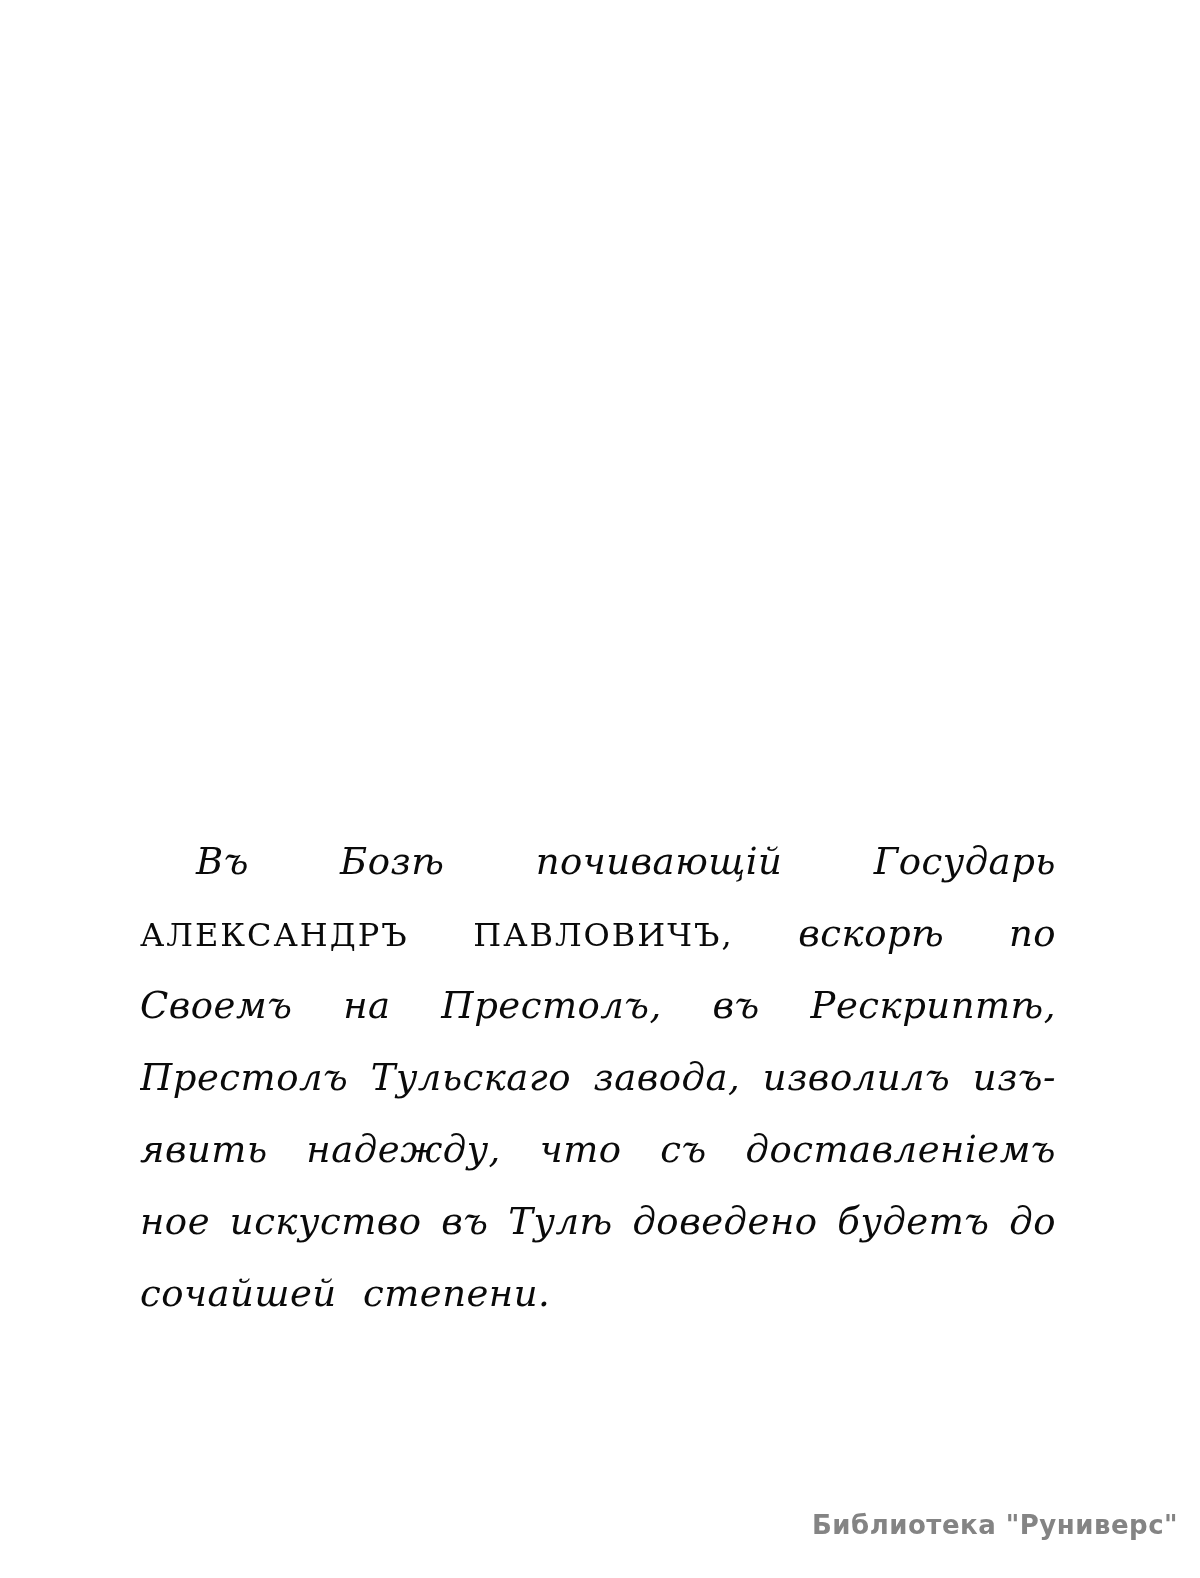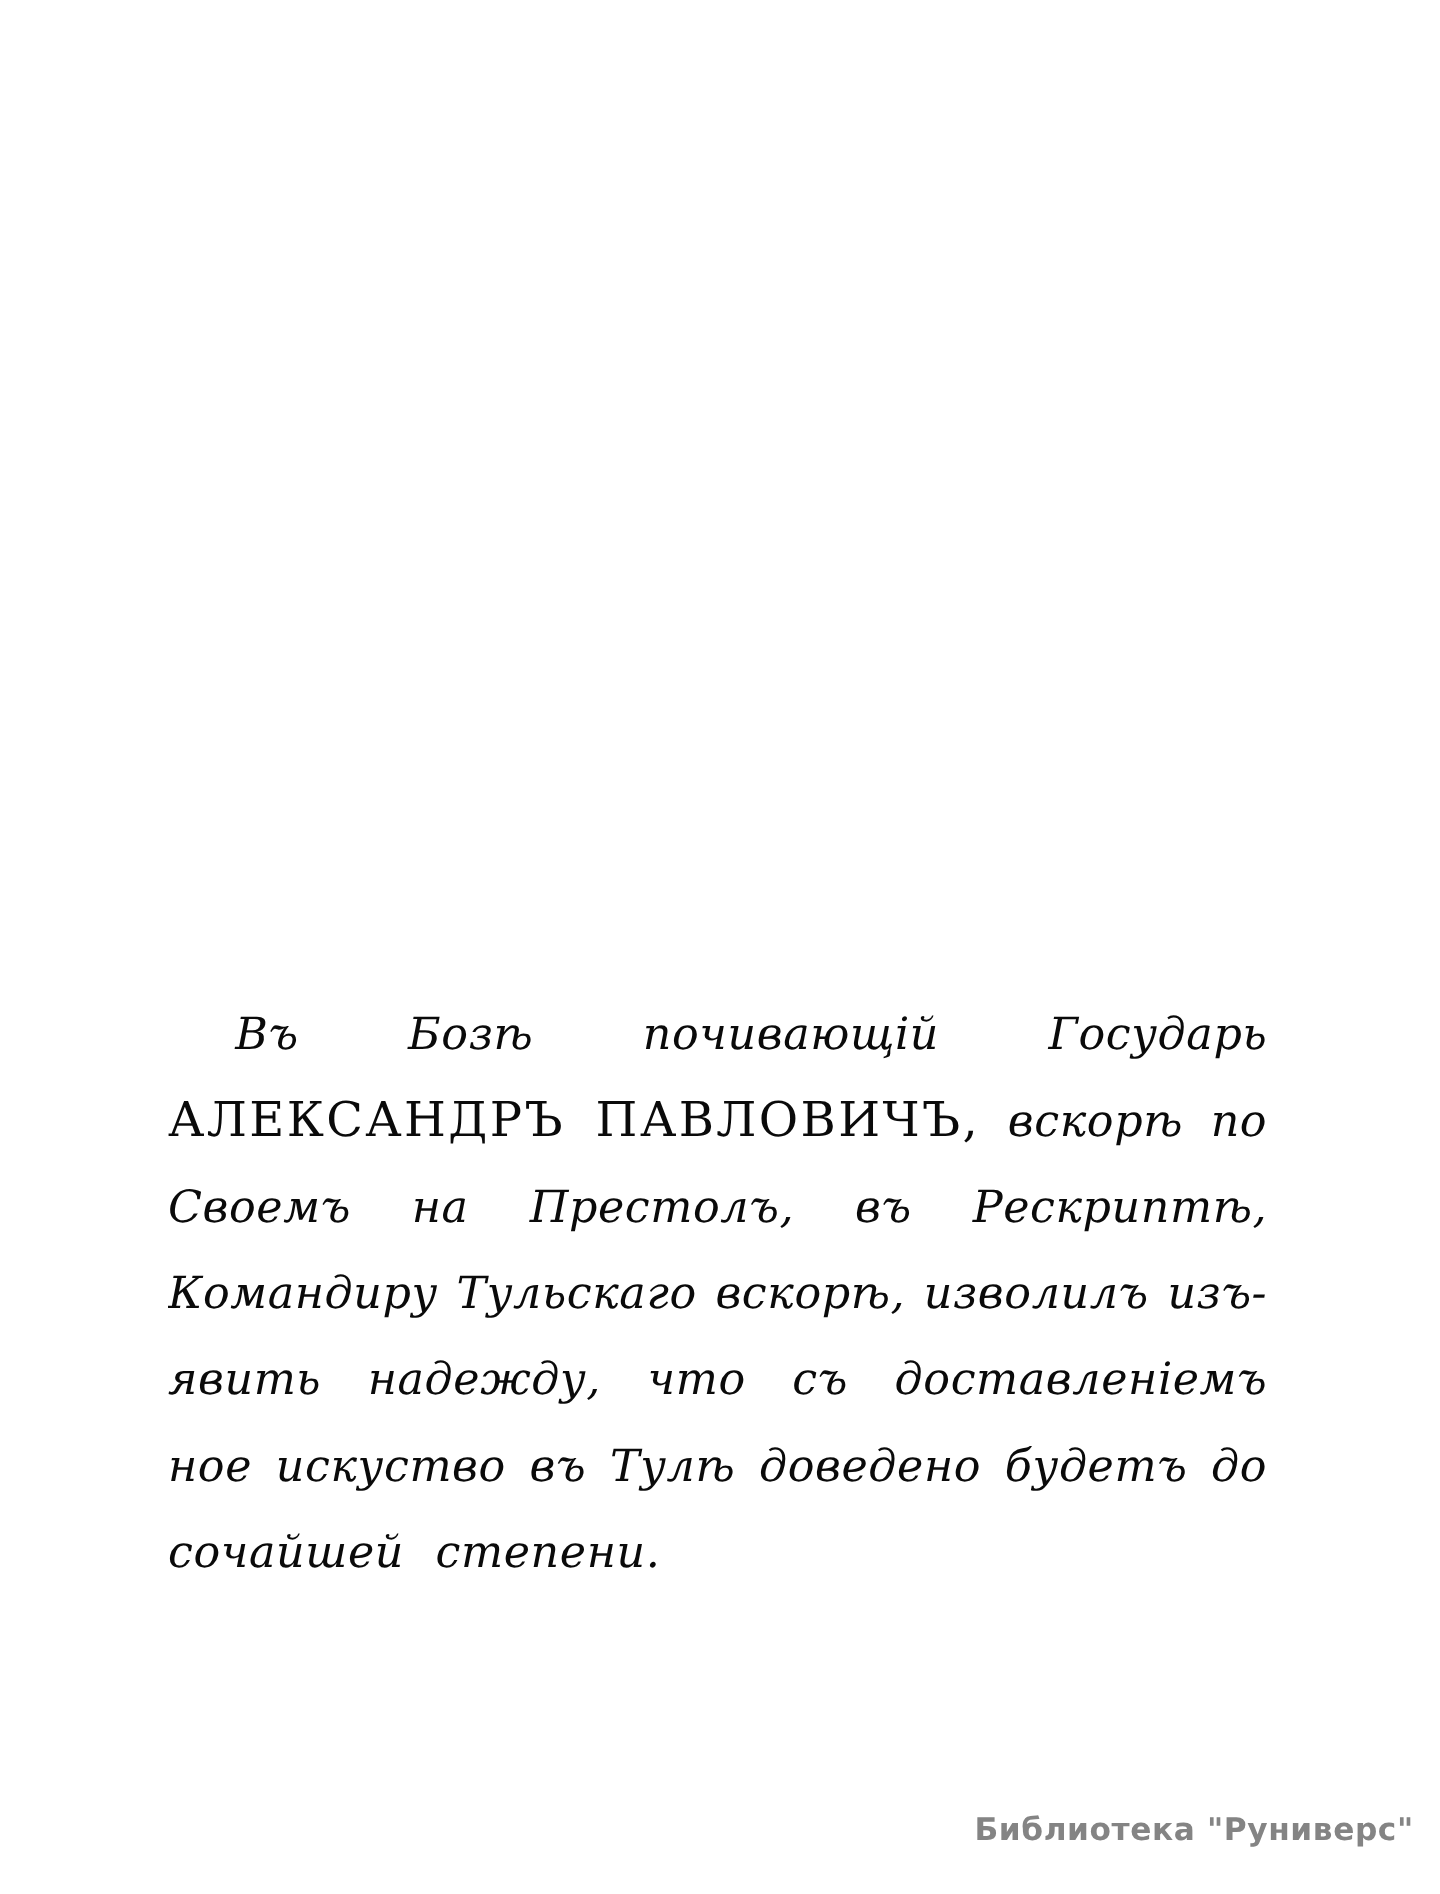--- a/index.html
+++ b/index.html
@@ -41,21 +41,21 @@
     padding-left: 56px;
   }
   .line.last-line {
     text-align: left;
     text-align-last: left;
     word-spacing: 14px;
     white-space: nowrap;
   }
   .caps-name {
     font-style: normal;
-    font-size: 40px;
+    font-size: 32px;
     letter-spacing: 2px;
     margin-top: 40px;
   }
   .watermark {
     position: absolute;
     left: 812px;
     top: 1510px;
     font-family: "DejaVu Sans", sans-serif;
     font-weight: bold;
     font-size: 26px;
@@ -68,21 +68,21 @@
 
 <div class="page">
 
   <div class="text-block">
     <div class="line justified indented">Въ Бозѣ почивающій Государь Императоръ</div>
 
     <div class="line justified"><span class="caps-name">АЛЕКСАНДРЪ ПАВЛОВИЧЪ,</span> <span>вскорѣ по возшествіи</span></div>
 
     <div class="line justified">Своемъ на Престолъ, въ Рескриптѣ, данномъ</div>
 
-    <div class="line justified">Командиру Тульскаго вскорѣ, изволилъ изъ-</div>
+    <div class="line justified">Престолъ Тульскаго завода, изволилъ изъ-</div>
 
     <div class="line justified">явить надежду, что съ доставленіемъ заво-</div>
 
 
     <div class="line justified">ное искуство въ Тулѣ доведено будетъ до вы-</div>
 
     <div class="line last-line">сочайшей степени.</div>
   </div>
 
   <div class="watermark">Библиотека "Руниверс"</div>

